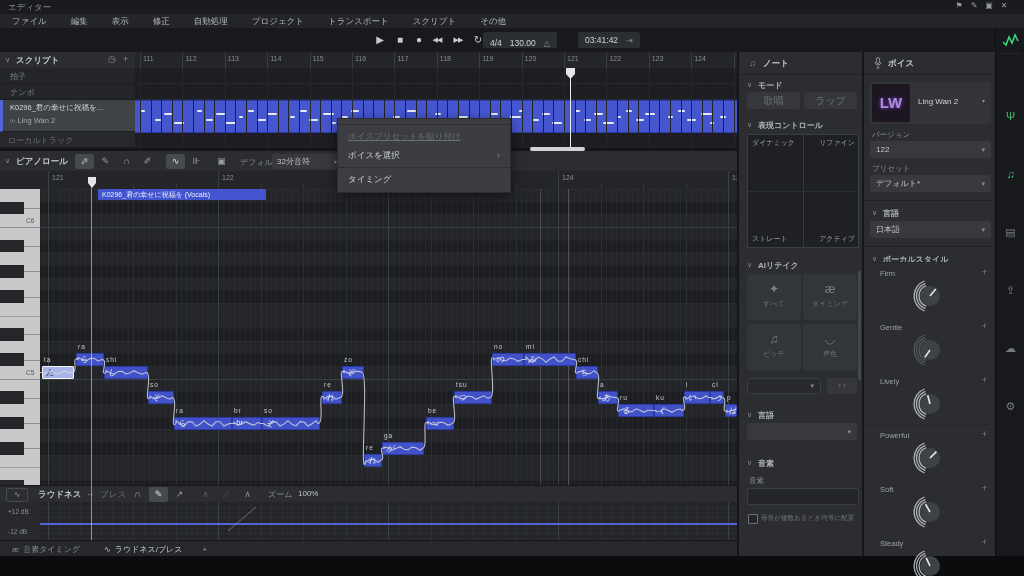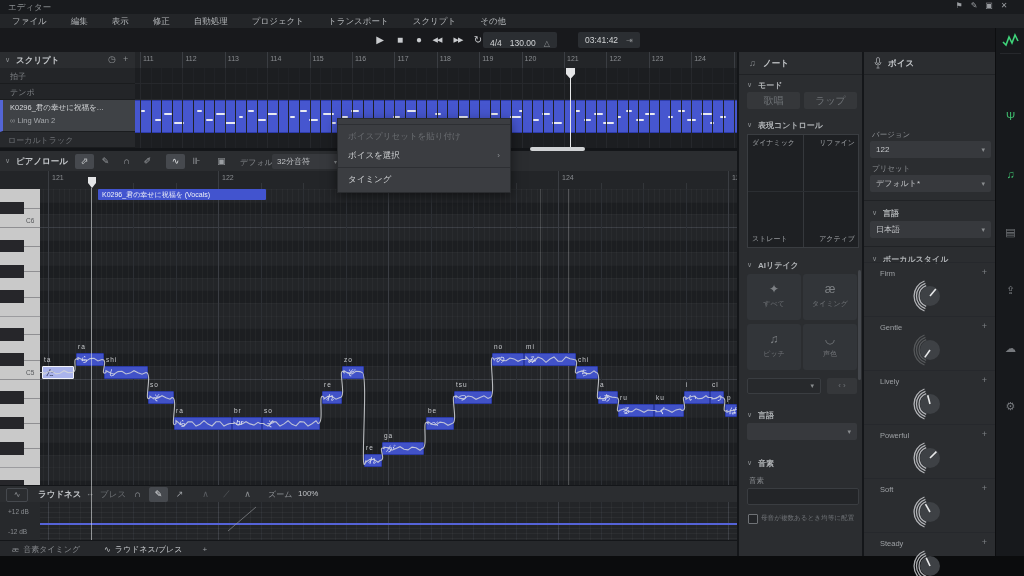--- a/index.html
+++ b/index.html
@@ -54,21 +54,21 @@
   #paramhdr{left:0;top:485px;width:737px;height:17px;background:#2b2d30;border-top:1px solid #141619;font-size:8.5px;}
   #paramgraph{left:0;top:502px;width:737px;height:38px;background:#232528;overflow:hidden;}
   #paramgutter{position:absolute;left:0;top:0;width:40px;height:38px;background:#27292c;}
   .dblbl{position:absolute;left:8px;font-size:6.5px;color:#8a8d91;}
   #bottomtabs{left:0;top:540px;width:737px;height:16px;background:#26282b;border-top:1px solid #141619;display:flex;align-items:center;font-size:8px;color:#9a9da1;}
   #blackbar{left:0;top:556px;width:1024px;height:20px;background:#0b0c0d;}
   
   #ctxmenu{left:337px;top:118px;width:172px;background:#3b3d41;border:1px solid #2a2c2f;box-shadow:0 4px 12px rgba(0,0,0,.5);z-index:50;padding:3px 0;}
   .mitem{position:relative;height:19px;font-size:8.5px;color:#d2d4d6;line-height:19px;padding:0 10px;}
   .mitem .sc{position:absolute;right:10px;font-size:7px;color:#8d9094;}
-  .mitem.dis{color:#6b6e72;}
+  .mitem.dis{color:#6b6e72;text-decoration:underline;}
   .mitem.hl{background:#4b4e54;}
   .msep{height:1px;background:#2d2f33;margin:2px 0;}
   
   #notepanel{left:737px;top:52px;width:125px;height:504px;background:#2b2d30;border-left:2px solid #141619;box-sizing:border-box;}
   #voicepanel{left:862px;top:52px;width:133px;height:504px;background:#2b2d30;border-left:2px solid #141619;box-sizing:border-box;}
   .phdr{position:absolute;left:0;top:0;width:100%;height:22px;border-bottom:1px solid #202225;font-size:8.5px;font-weight:bold;color:#c3c6c9;}
   .slabel{position:absolute;font-size:8px;font-weight:bold;color:#b0b3b6;}
   .sublabel{position:absolute;font-size:7.5px;color:#8a8d91;}
   .btn{position:absolute;background:#35373a;border-radius:2px;font-size:10px;color:#707478;text-align:center;}
   .pad{position:absolute;background:#1e2023;border:1px solid #3a3d41;}
@@ -814,20 +814,25 @@
     </div>
 
   <div id="voicepanel" class="abs">
     <div class="phdr">
       <svg class="abs" style="left:10px;top:5px;" width="8" height="12" viewBox="0 0 8 12">
         <rect x="2.5" y="0.5" width="3" height="6" rx="1.5" fill="none" stroke="#8a8d90" stroke-width="1"></rect>
         <path d="M1 5 a3 3 0 0 0 6 0 M4 8.5 V11 M2.5 11 h3" fill="none" stroke="#8a8d90" stroke-width="1"></path>
       </svg>
       <span class="abs" style="left:24px;top:6px;">ボイス</span>
     </div>
+    <div class="abs" style="left:6px;top:30px;width:121px;height:42px;background:#323437;border-radius:2px;">
+      <div class="avatar" style="left:2px;top:2px;">LW</div>
+      <span class="abs" style="left:48px;top:15px;font-size:8px;color:#d2d4d6;">Ling Wan 2</span>
+      <span class="abs" style="right:6px;top:15px;font-size:6px;color:#8a8d90;">▾</span>
+    </div>
     <span class="sublabel" style="left:8px;top:78px;">バージョン</span>
     <div class="dd" style="left:6px;top:89px;width:121px;height:17px;">
       <span>122</span>
         <span class="car">▾</span>
     </div>
     <span class="sublabel" style="left:8px;top:112px;">プリセット</span>
     <div class="dd" style="left:6px;top:123px;width:121px;height:17px;">
       <span>デフォルト*</span>
         <span class="car">▾</span>
     </div>

